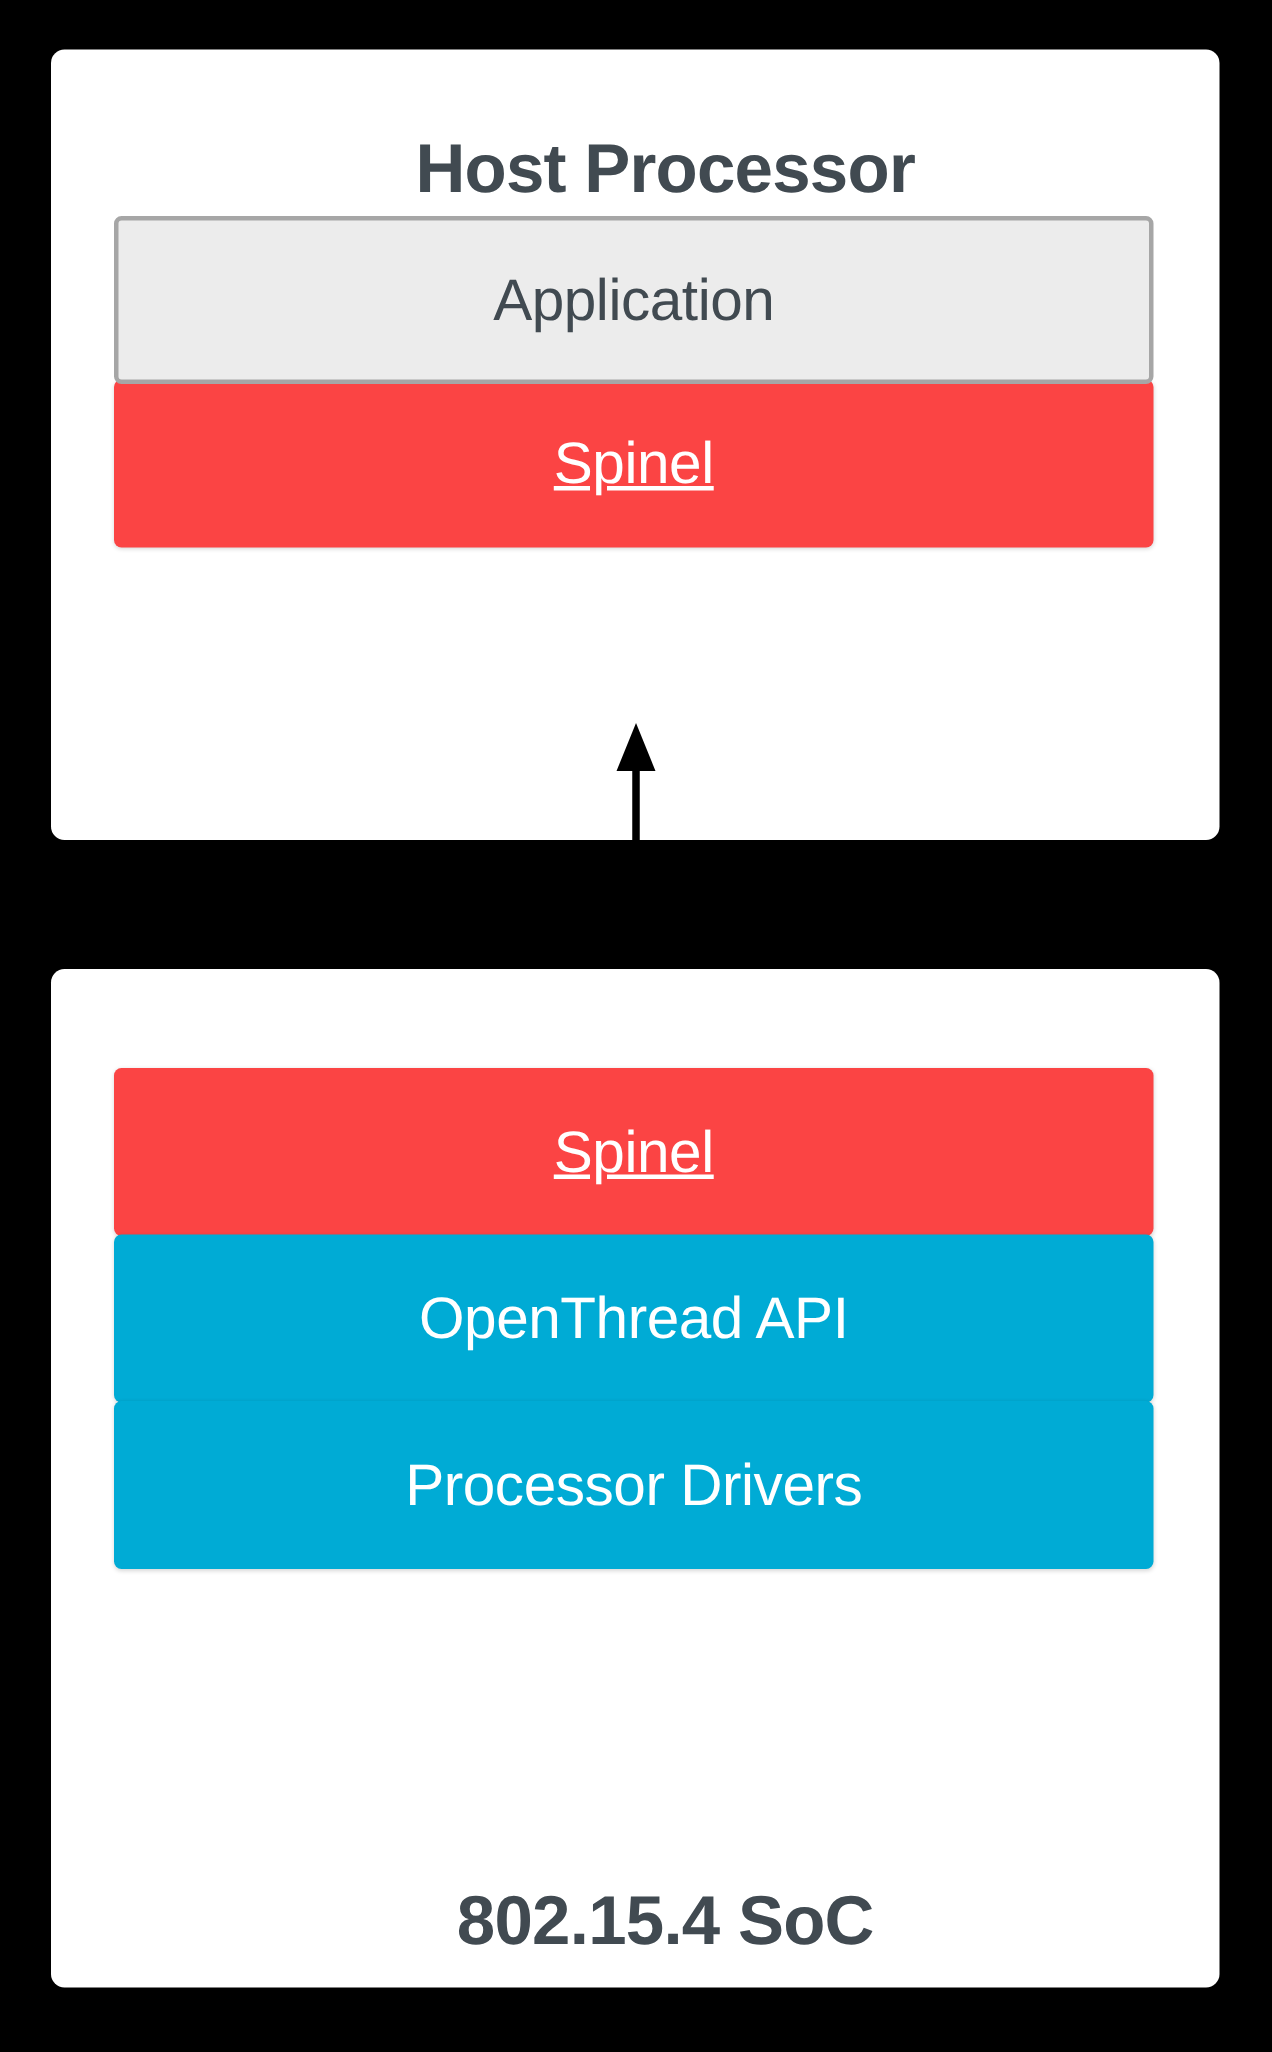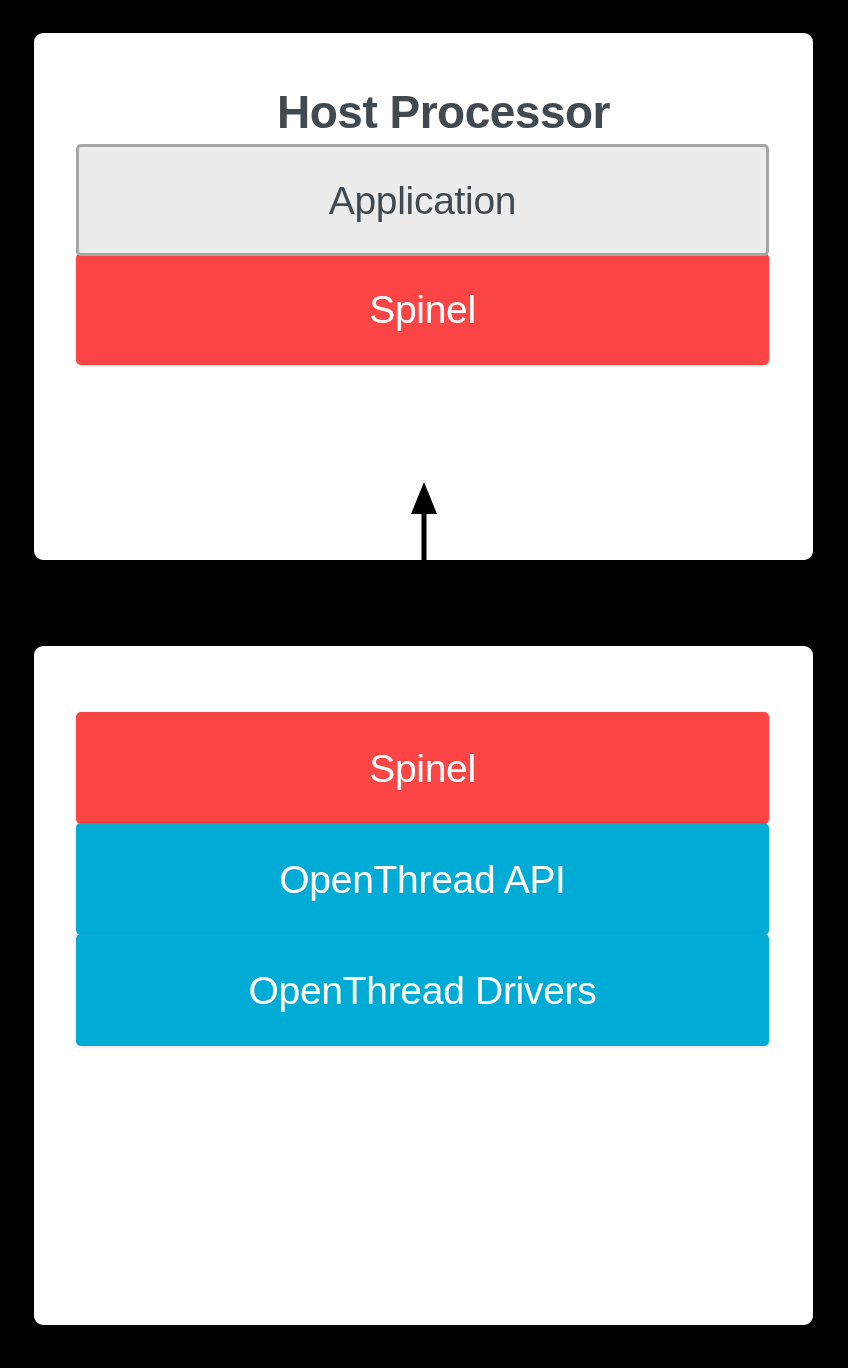--- a/index.html
+++ b/index.html
@@ -87,21 +87,21 @@
     position: relative;
   }
   .layer.plain + .layer.plain { }
 
   .layer.filled {
     color: #ffffff;
     border-radius: 5px;
     box-shadow: 0 1px 3px rgba(0,0,0,0.16);
   }
 
-  .layer.red   { background: #fb4444; }
+  .layer.red   { background: #fb4444; text-decoration: underline; }
   .layer.cyan  { background: #00abd5; }
   .layer.blue  { background: #2d5699; }
 
   
   #host-stack .layer.red { margin-top: -1px; }
   #soc-stack .layer { margin-top: -1px; }
   #soc-stack .layer:first-child { margin-top: 0; }
 
   
   #connector {
@@ -141,18 +141,19 @@
 
   <div class="card" id="card-soc">
 
     <div class="layer-stack" id="soc-stack">
 
       <div class="layer filled red">Spinel</div>
 
       <div class="layer filled cyan">OpenThread API</div>
 
 
-      <div class="layer filled cyan">OpenThread Drivers</div>
+      <div class="layer filled cyan">Processor Drivers</div>
     </div>
 
+    <div class="card-title" id="soc-title">802.15.4 SoC</div>
   </div>
 
 </div>
 
 </body></html>

